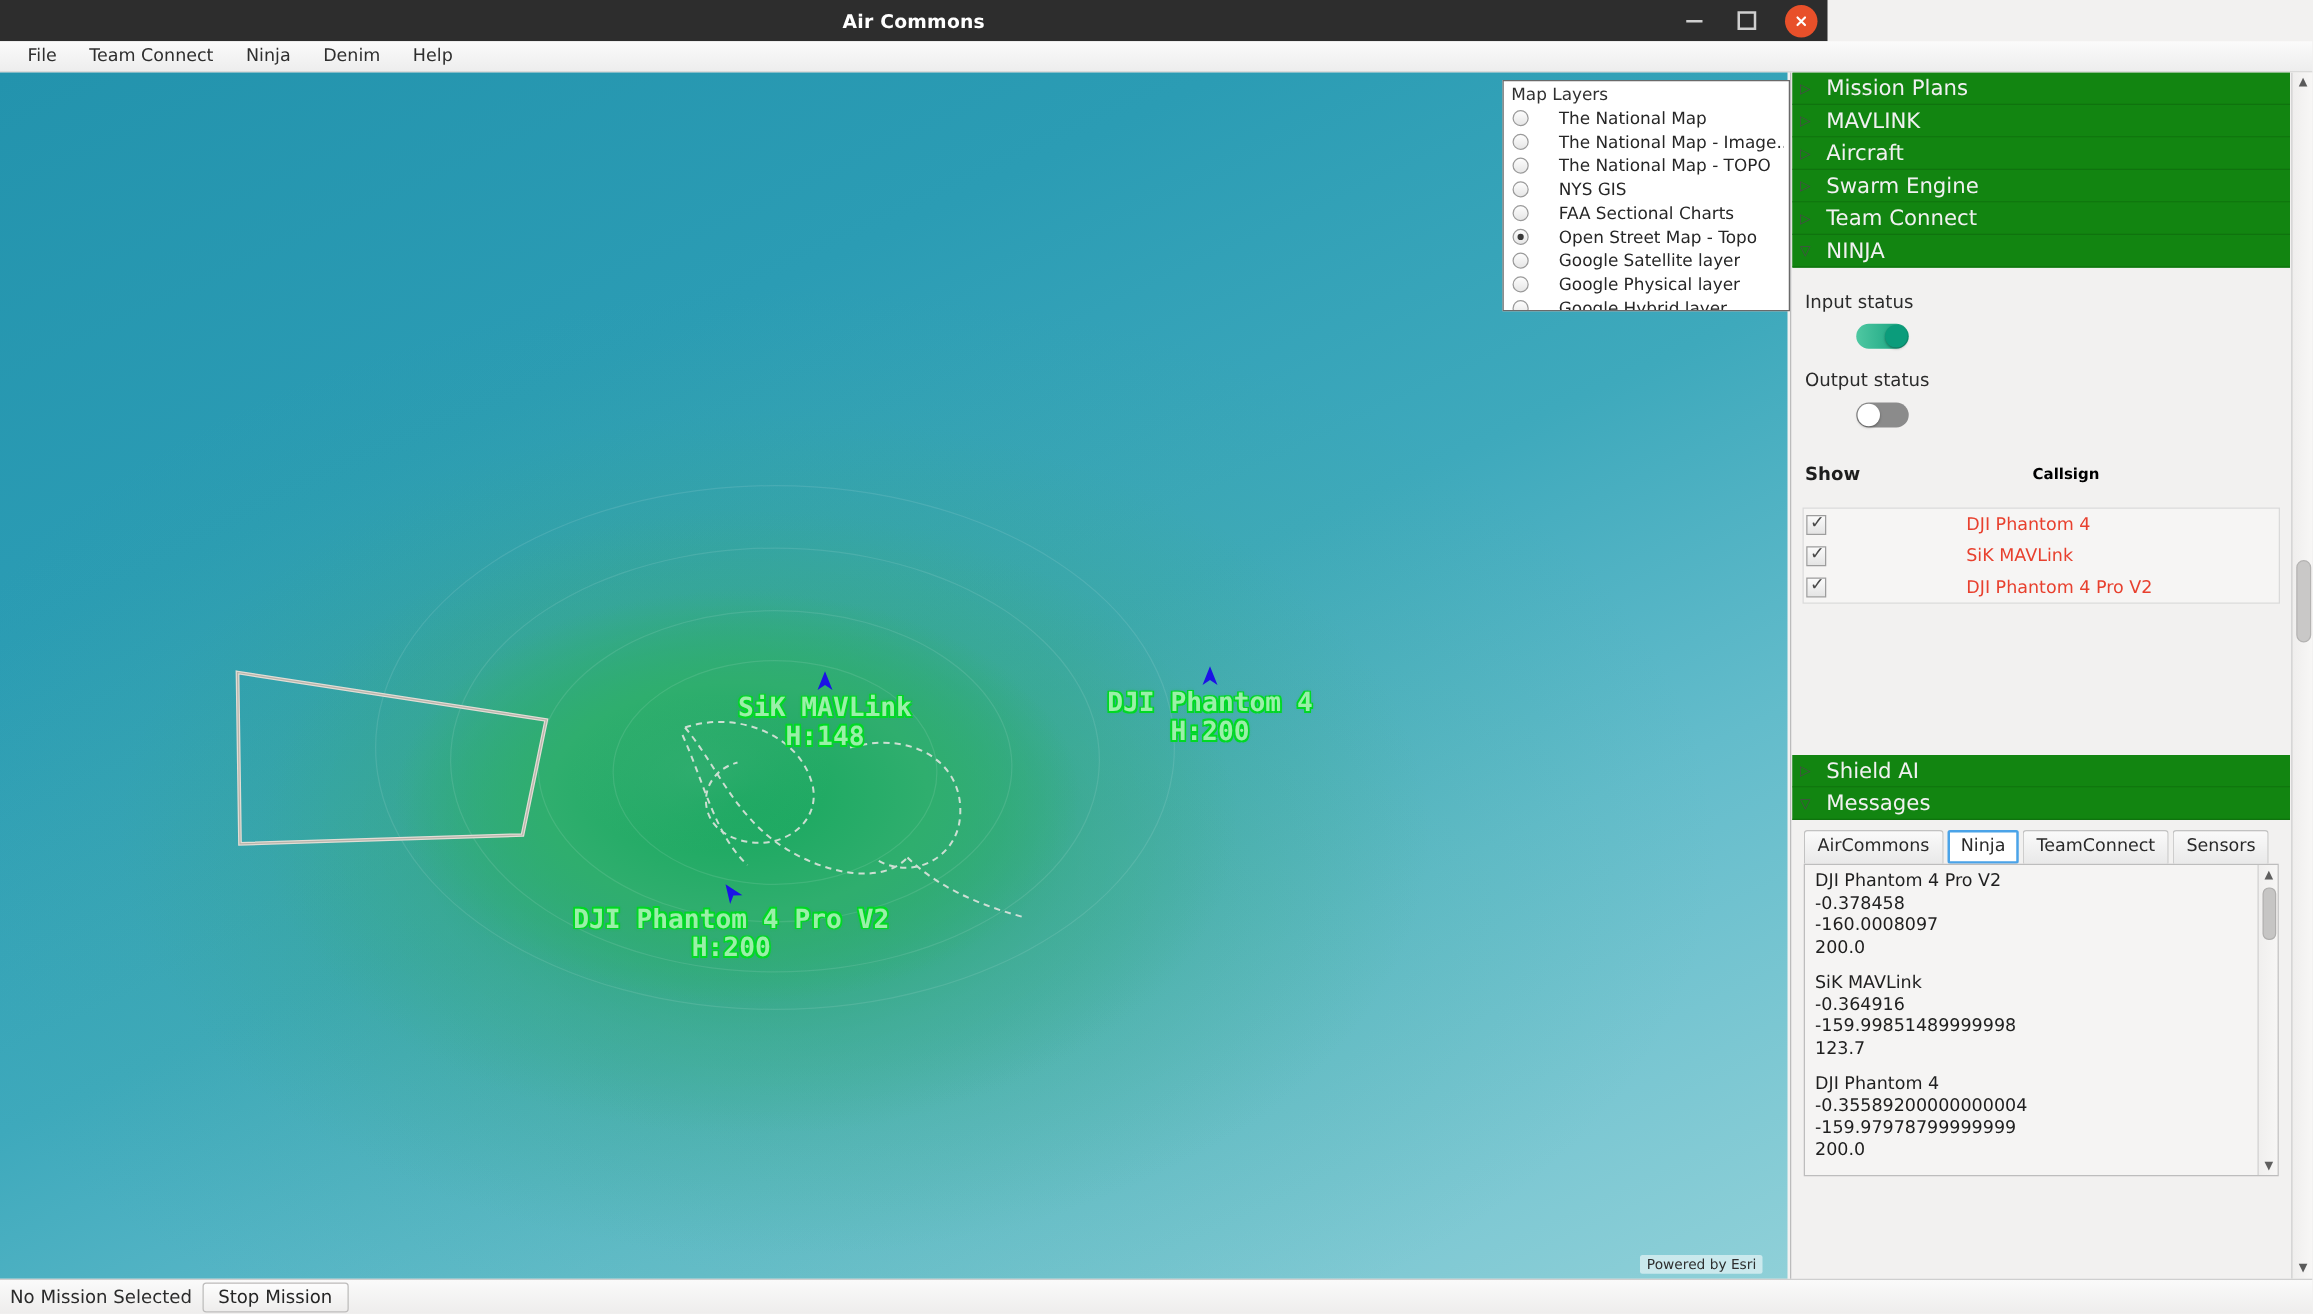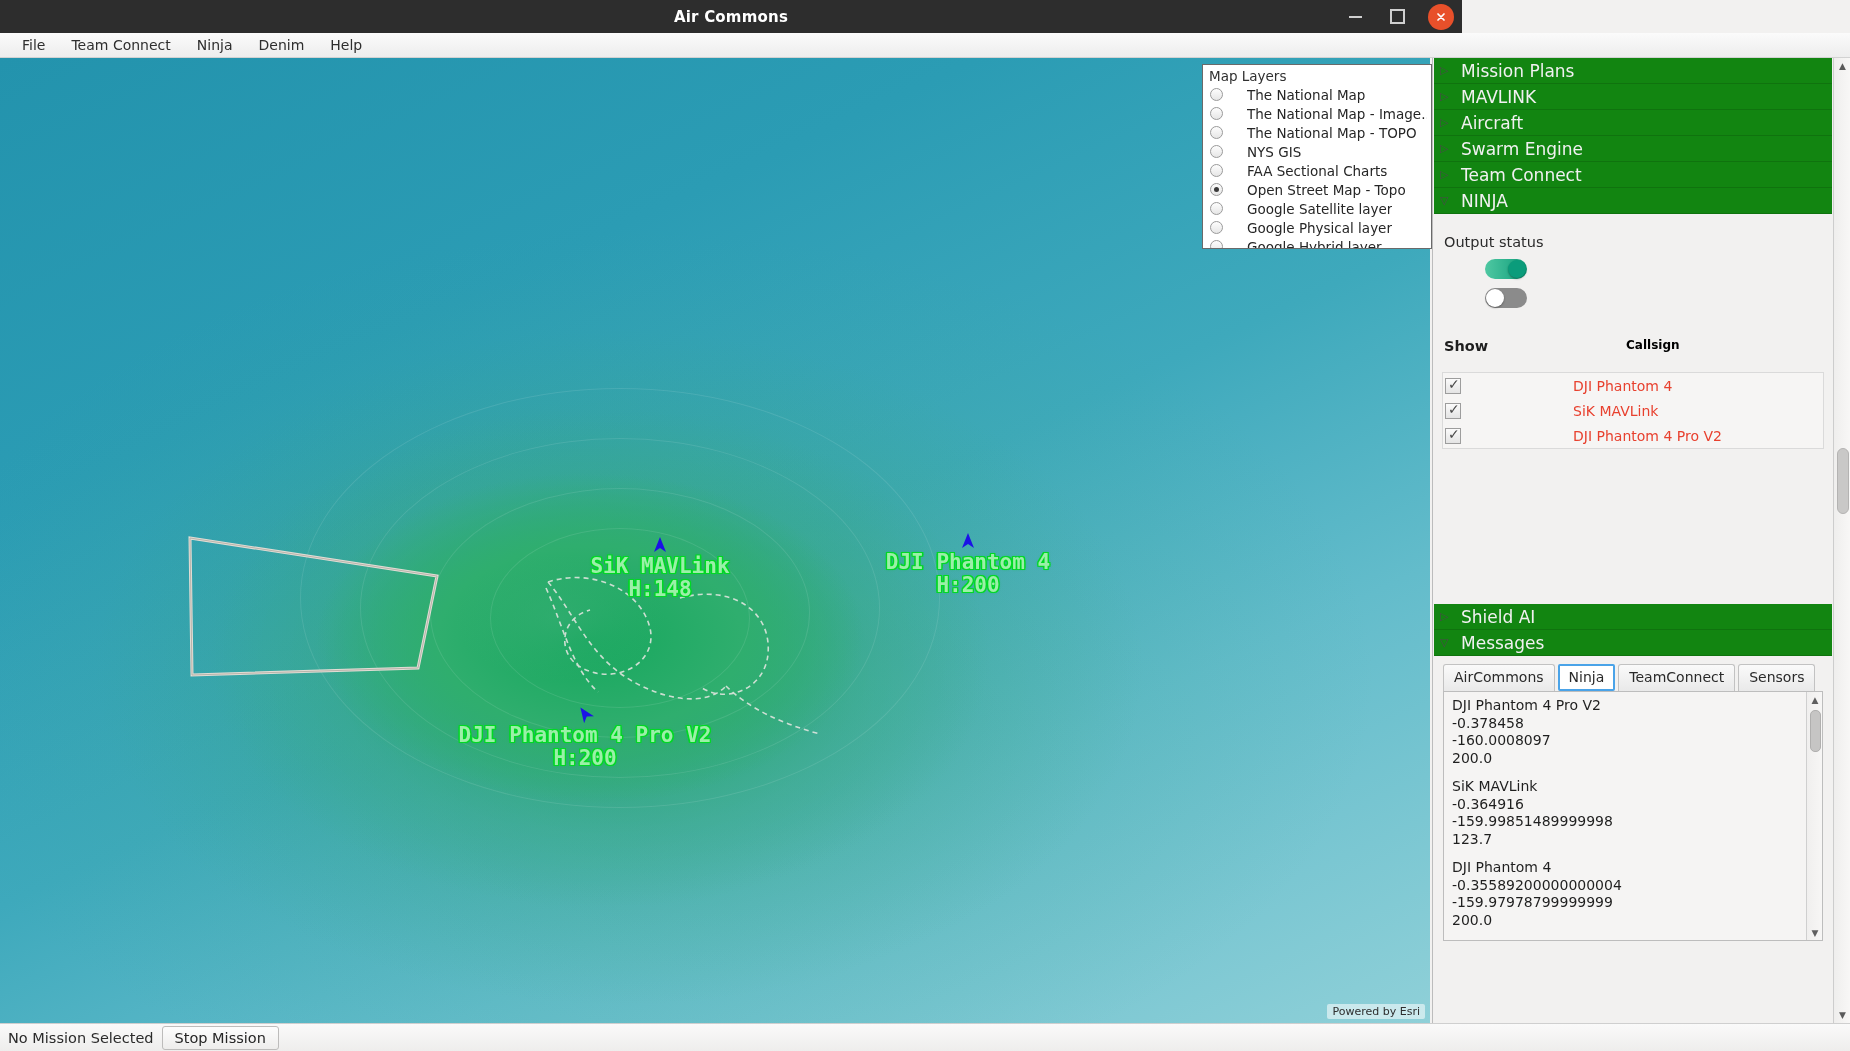--- a/index.html
+++ b/index.html
@@ -48,21 +48,21 @@
       radial-gradient(ellipse 500px 320px at 600px 600px, rgba(35,165,95,.85) 0%, rgba(55,170,130,.35) 55%, rgba(60,170,160,0) 78%),
       radial-gradient(ellipse 700px 450px at 620px 610px, rgba(50,165,120,.55) 0%, rgba(60,165,155,0) 75%),
       radial-gradient(ellipse 920px 560px at 640px 620px, rgba(60,168,140,.40) 0%, rgba(60,165,165,0) 80%),
       linear-gradient(155deg, #2393ad 0%, #2b9cb4 28%, #3ea9bc 52%, #63bccb 72%, #8fd0d8 100%);
   }
   .map-band {
     position: absolute; border-radius: 50%;
     border: 1px solid rgba(255,255,255,.10);
   }
   .esri-attr {
-    position: absolute; right: 5px; bottom: 4px;
+    position: absolute; right: 20px; bottom: 4px;
     font-size: 11px; color: #2e2e2e; background: rgba(255,255,255,.55);
     padding: 1px 5px; border-radius: 2px;
   }
 
   
   .geofence { position: absolute; left: 170px; top: 470px; }
 
   
   .trails { position: absolute; left: 520px; top: 500px; }
 
@@ -355,25 +355,26 @@
         <span class="arrow">▷</span>
         <span>Team Connect</span>
       </div>
       <div class="acc-hdr">
         <span class="arrow">▽</span>
         <span>NINJA</span>
       </div>
     </div>
 
     <div class="ninja-body">
-      <div class="field-label">Output status</div>
+      <div class="field-label">Input status</div>
       <div class="toggle on">
         <span class="knob"></span>
       </div>
 
+      <div class="field-label" style="padding-top:18px;">Output status</div>
       <div class="toggle off">
         <span class="knob"></span>
       </div>
 
       <div class="table-hdr">
         <div class="c1">Show</div>
         <div class="c2">Callsign</div>
       </div>
 
       <div class="ac-table">

